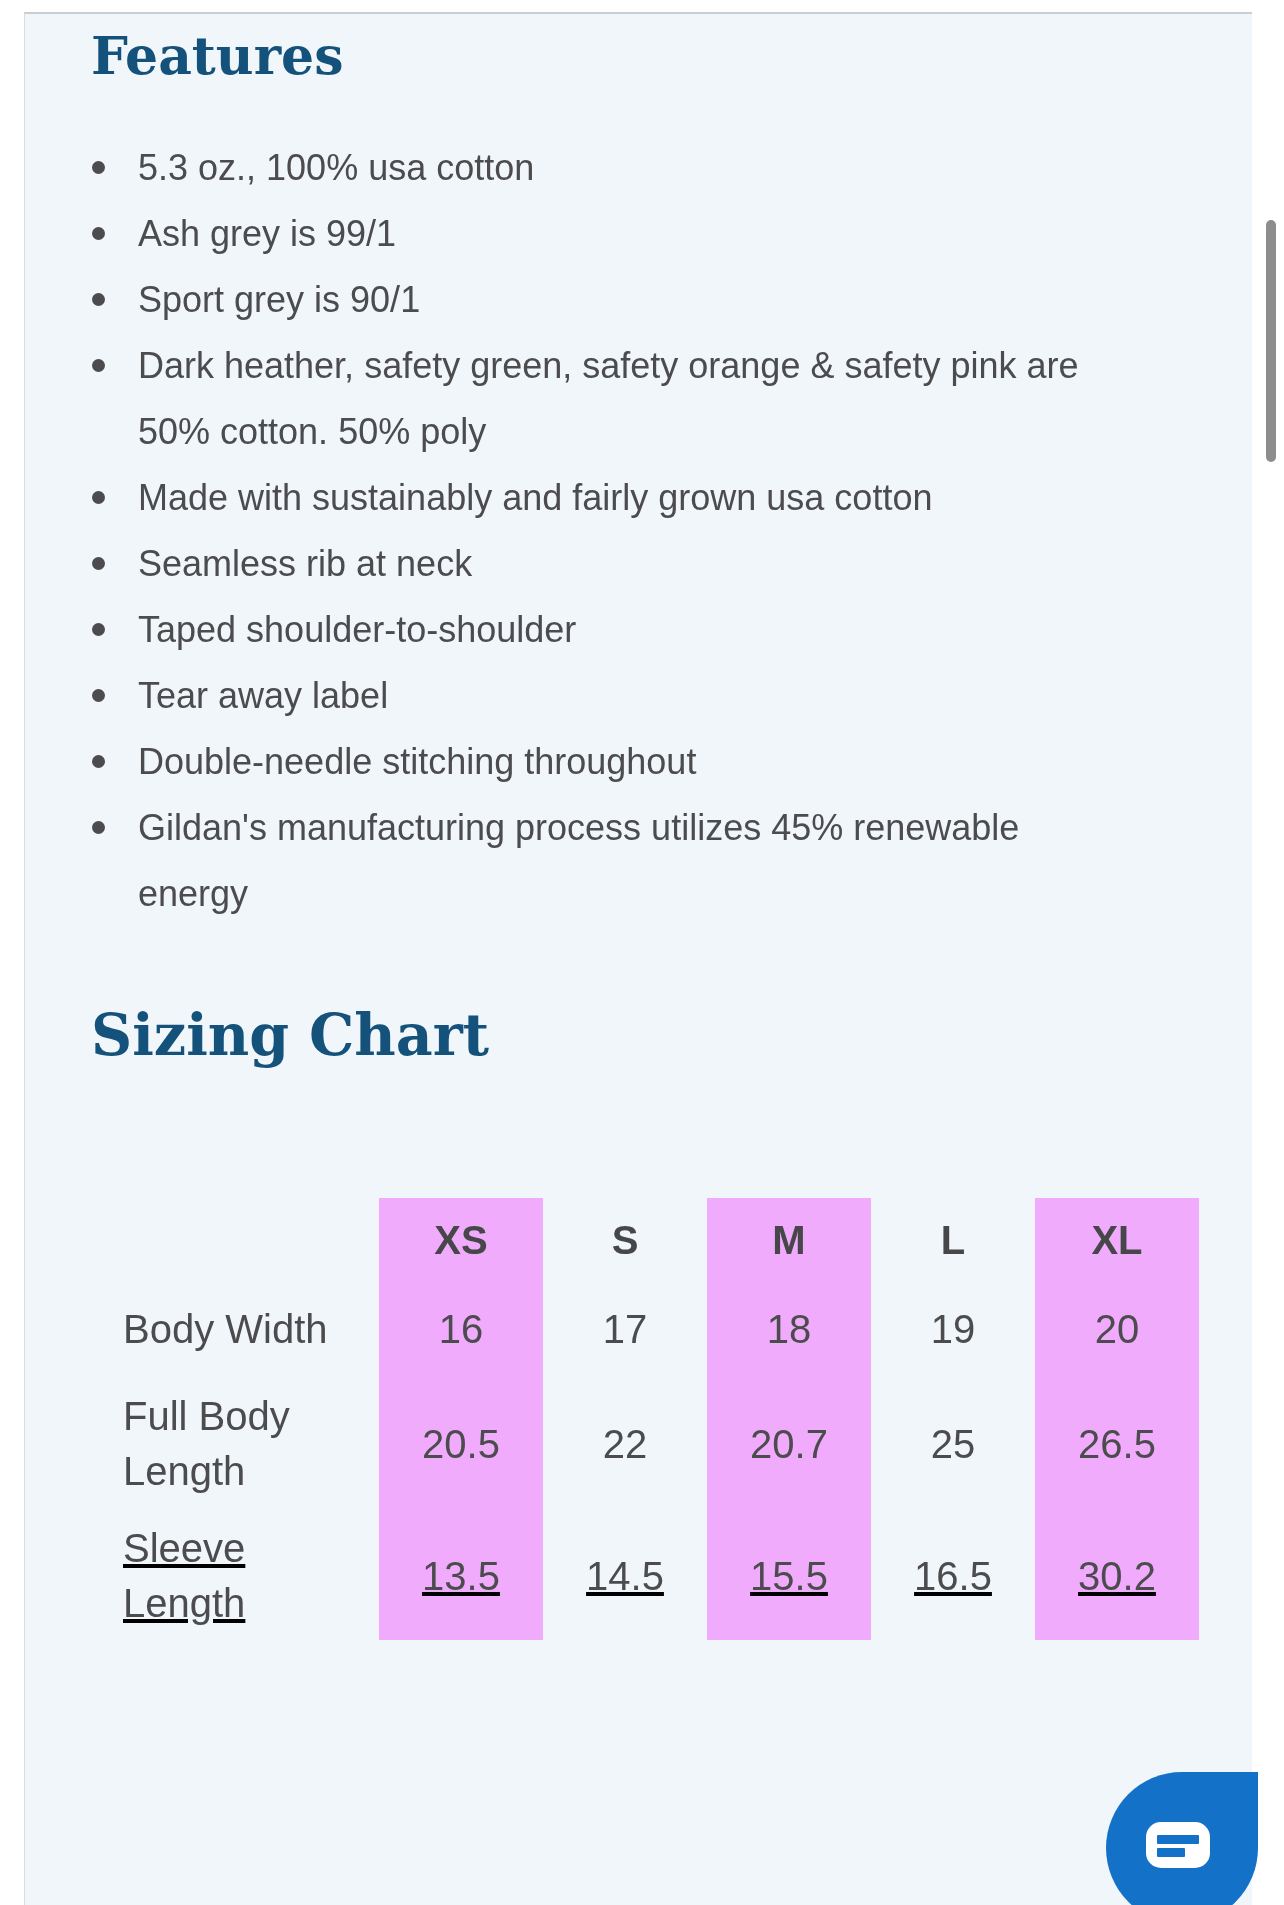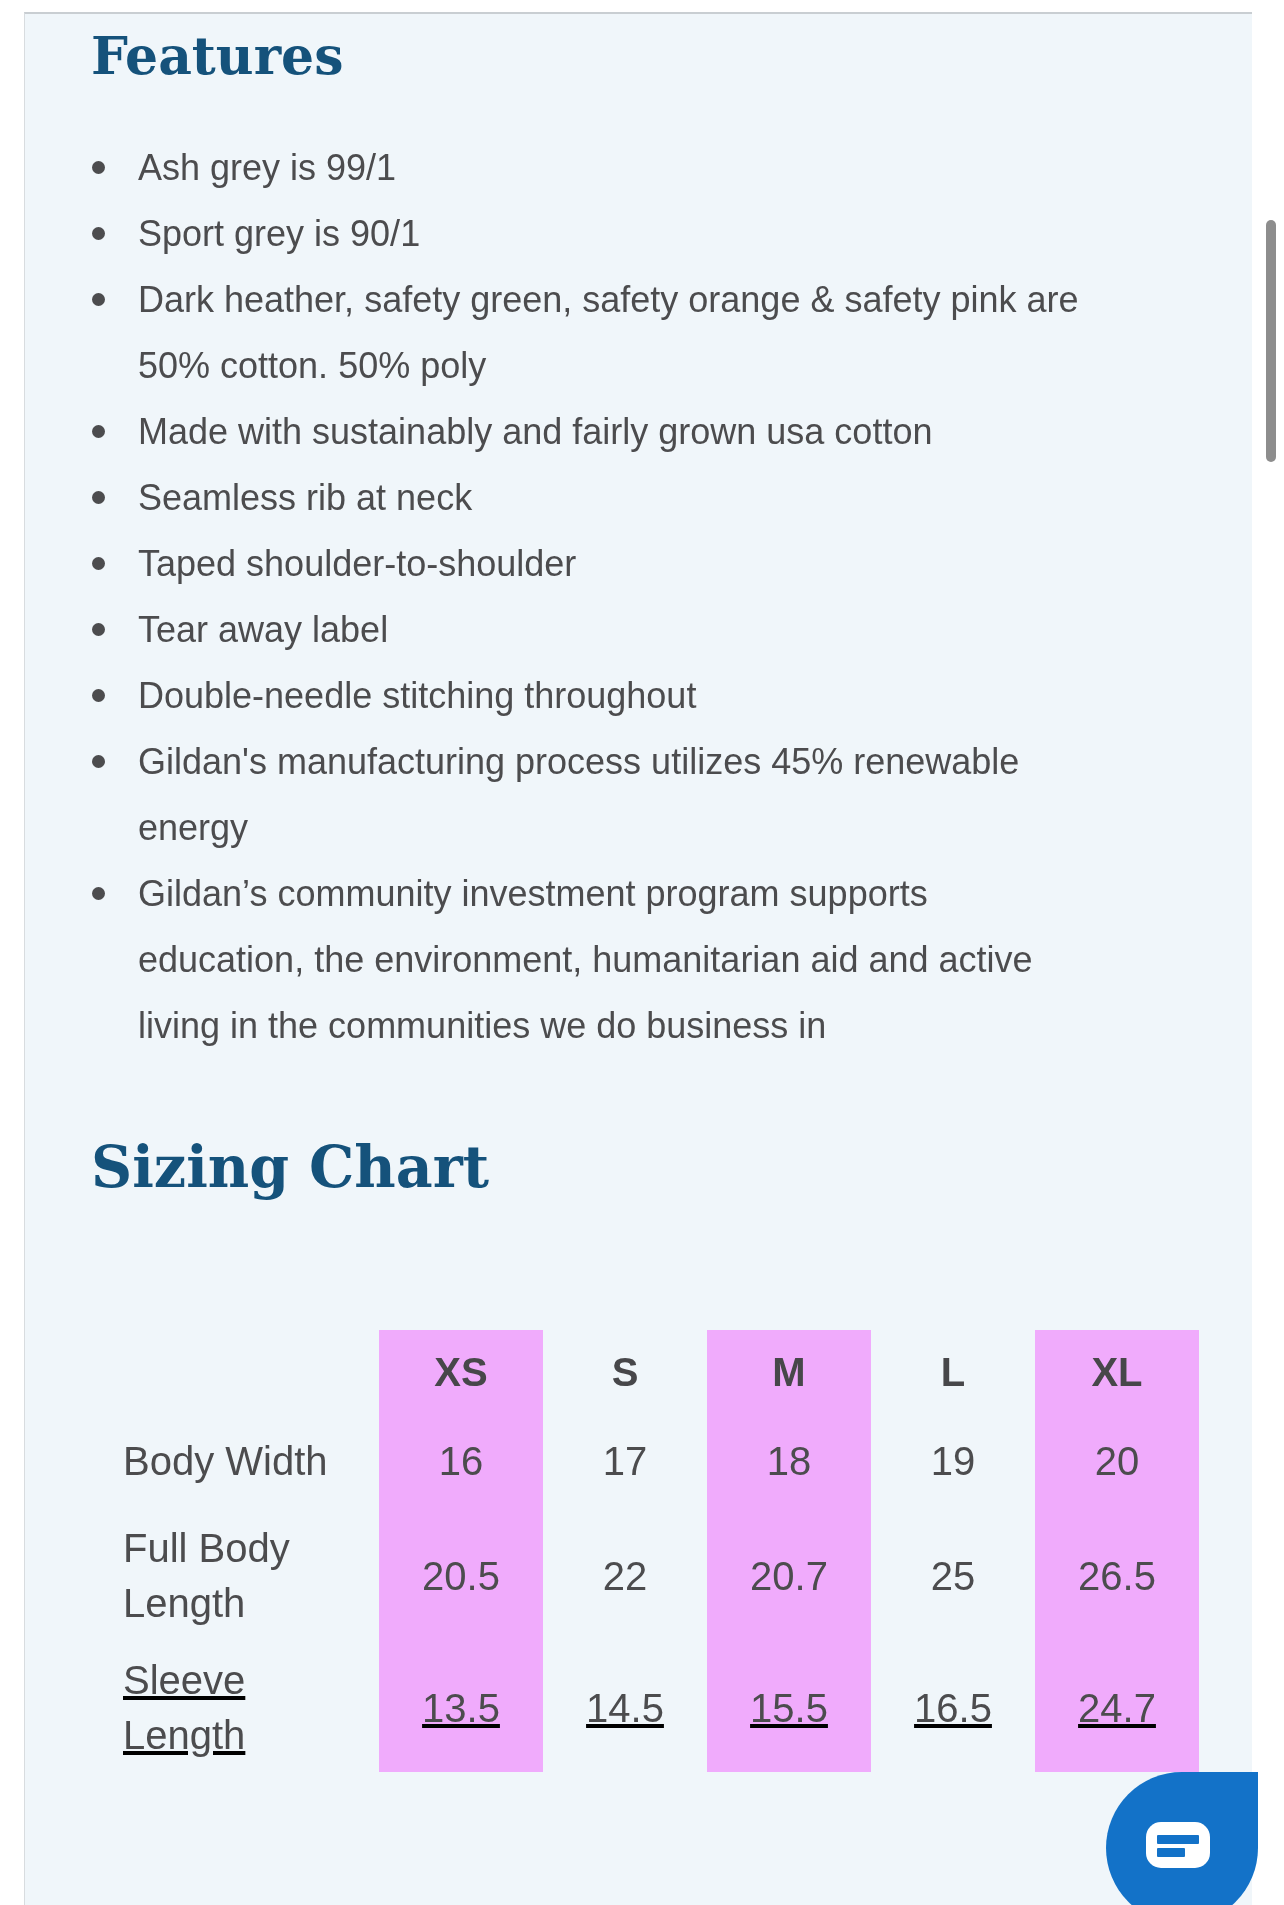--- a/index.html
+++ b/index.html
@@ -109,34 +109,32 @@
   .chat-line.short{left:11px;top:26px;width:28px;height:9px;}
 </style>
 </head>
 <body>
 
 <div class="panel">
 
   <h1 class="section-heading">Features</h1>
 
   <ul class="features-list">
+    <li>5.3 oz., 100% usa cotton</li>
     <li>Ash grey is 99/1</li>
     <li>Sport grey is 90/1</li>
     <li>Dark heather, safety green, safety orange &amp; safety pink are
 50% cotton. 50% poly</li>
     <li>Made with sustainably and fairly grown usa cotton</li>
     <li>Seamless rib at neck</li>
     <li>Taped shoulder-to-shoulder</li>
     <li>Tear away label</li>
     <li>Double-needle stitching throughout</li>
     <li>Gildan's manufacturing process utilizes 45% renewable
 energy</li>
-    <li>Gildan’s community investment program supports
-education, the environment, humanitarian aid and active
-living in the communities we do business in</li>
   </ul>
 
   <h2 class="section-heading">Sizing Chart</h2>
 
   <div class="table-wrap">
     <table class="size-table">
       <colgroup>
         <col class="label-col">
         <col class="size-col">
           <col class="size-col">
@@ -170,21 +168,21 @@
         <td class="value-cell">25</td>
         <td class="value-cell shade">26.5</td>
       </tr>
       <tr class="row-3">
         <td class="label-cell">Sleeve
 Length</td>
         <td class="value-cell shade">13.5</td>
         <td class="value-cell">14.5</td>
         <td class="value-cell shade">15.5</td>
         <td class="value-cell">16.5</td>
-        <td class="value-cell shade">24.7</td>
+        <td class="value-cell shade">30.2</td>
       </tr>
     </tbody>
       </table>
   </div>
 
 </div>
 
 <div class="scrollbar-thumb"></div>
 
 <button class="chat-launcher">

